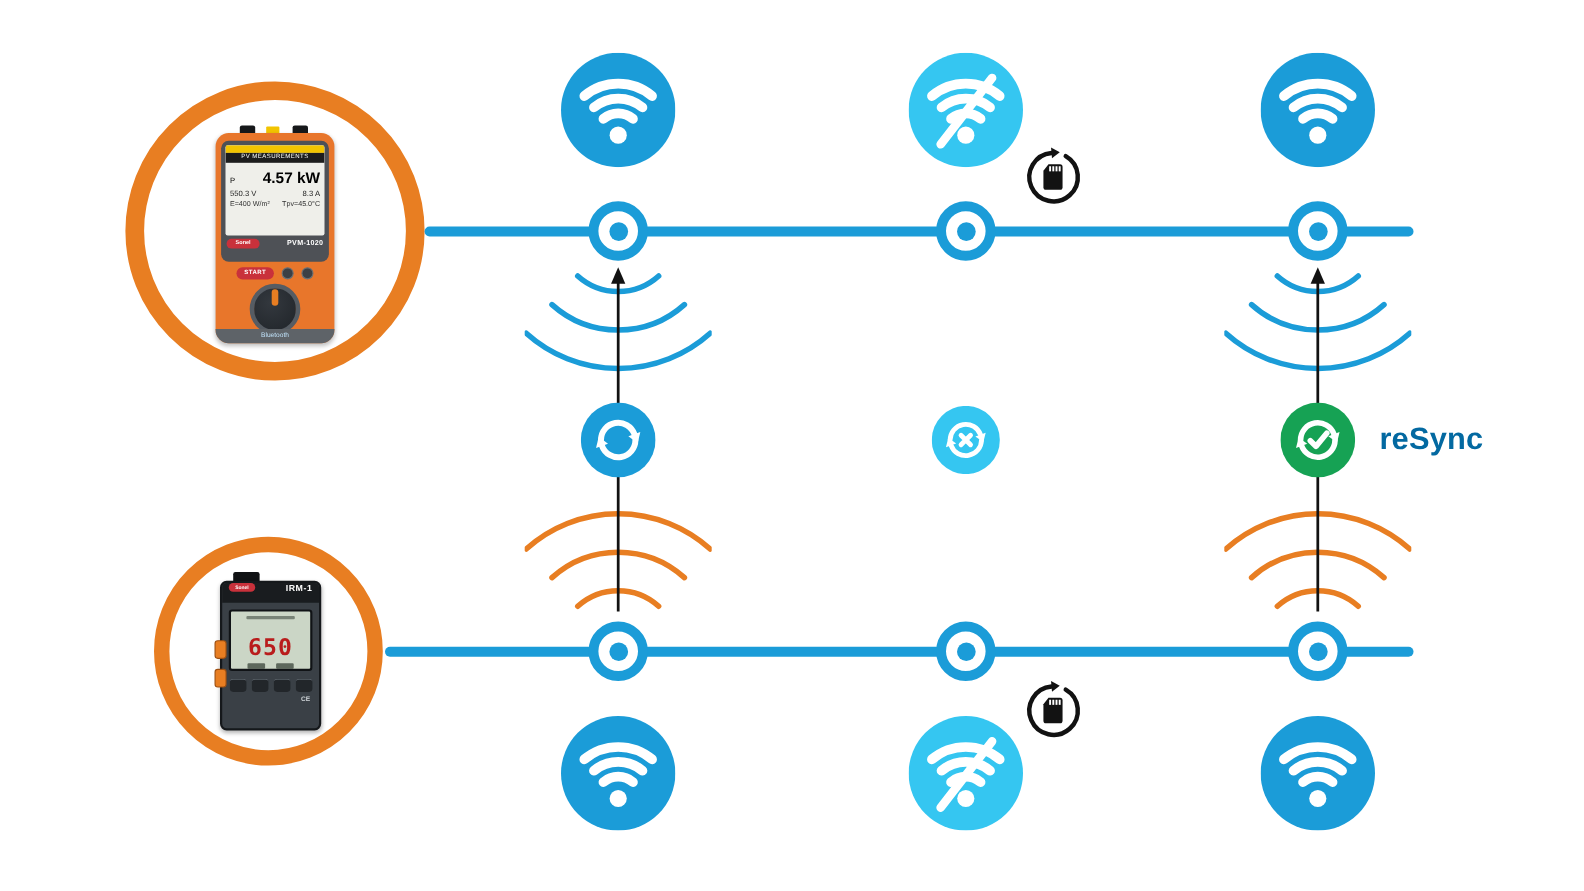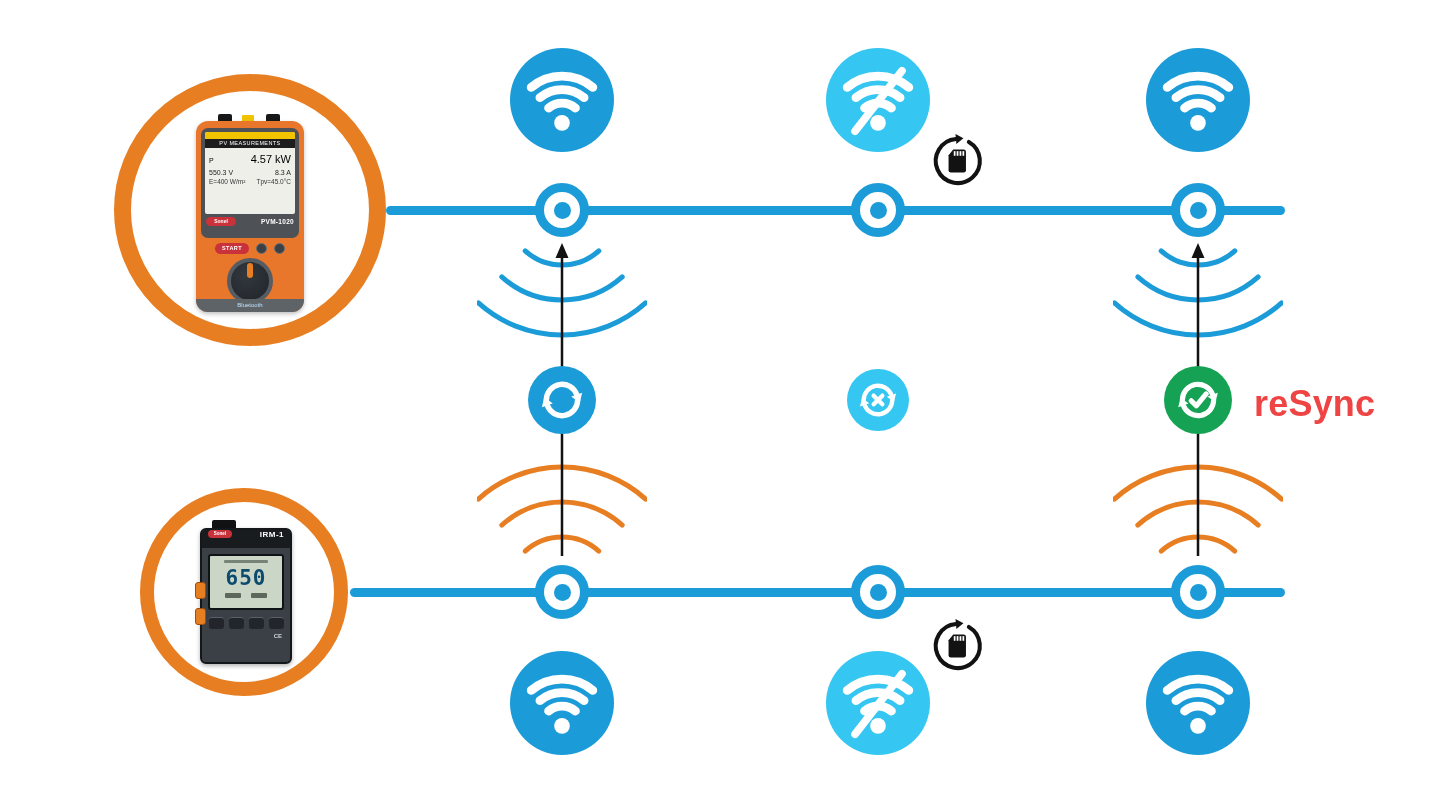--- a/index.html
+++ b/index.html
@@ -14,35 +14,35 @@
           font-family:"Liberation Sans", sans-serif;}
   .abs{position:absolute;}
   svg.abs{overflow:visible;}
 
   .timeline{height:9px;background:var(--blue);border-radius:5px;}
   .node{width:54px;height:54px;box-sizing:border-box;border:9px solid var(--blue);
         border-radius:50%;background:#fff;display:flex;align-items:center;justify-content:center;}
   .node-dot{width:17px;height:17px;border-radius:50%;background:var(--blue);}
   .ring{box-sizing:border-box;border-style:solid;border-color:var(--orange);border-radius:50%;background:#fff;}
 
-  .resync{font-size:36px;font-weight:600;color:#ef4444;letter-spacing:.2px;}
+  .resync{font-size:28px;font-weight:600;color:#0369a1;letter-spacing:.2px;}
 
   
   .device-pvm{width:108px;height:198px;}
   .pvm-port{position:absolute;top:0;height:9px;background:#16181a;border-radius:2px;}
   .pvm-tag{position:absolute;top:1px;left:46px;width:12px;height:7px;background:#F2C400;border-radius:1px;}
   .pvm-body{position:absolute;top:7px;left:0;right:0;bottom:0;background:#E8762B;border-radius:12px;
             box-shadow:0 2px 4px rgba(0,0,0,.25);}
   .pvm-face{position:absolute;top:7px;left:5px;right:5px;height:110px;background:#4E5156;border-radius:7px;padding:4px;box-sizing:border-box;}
   .pvm-screen{background:#EFEFEA;border-radius:2px;height:82px;overflow:hidden;}
   .scr-warn{height:7px;background:#F2C400;}
   .scr-head{height:9px;background:#1d1d1d;color:#fff;font-size:5.5px;line-height:9px;text-align:center;letter-spacing:.4px;}
   .scr-main{display:flex;justify-content:space-between;align-items:baseline;padding:5px 4px 2px 4px;color:#000;}
   .scr-main span{font-size:7px;}
-  .scr-main b{font-size:11px;font-weight:400;}
+  .scr-main b{font-size:14px;font-weight:700;}
   .scr-row{display:flex;justify-content:space-between;padding:2px 4px 0 4px;font-size:7px;color:#222;}
   .scr-row2{font-size:6.5px;color:#333;}
   .pvm-brand-row{display:flex;justify-content:space-between;align-items:center;margin-top:3px;padding:0 1px;}
   .sonel-logo{display:inline-block;background:#C9313B;color:#fff;font-size:5px;line-height:9px;
               width:30px;height:9px;border-radius:5px;text-align:center;font-weight:700;}
   .pvm-model{color:#fff;font-size:6.5px;font-weight:700;letter-spacing:.3px;}
   .pvm-btns{position:absolute;top:122px;left:0;right:0;display:flex;justify-content:center;align-items:center;gap:7px;}
   .btn-start{background:#C9313B;color:#fff;font-size:5.5px;font-weight:700;line-height:11px;height:11px;
              padding:0 7px;border-radius:6px;letter-spacing:.4px;}
   .btn-dot{width:9px;height:9px;border-radius:50%;background:#3c4045;border:1px solid #6a7075;}
@@ -57,22 +57,22 @@
   .irm-sensor{position:absolute;top:0;left:12px;width:24px;height:10px;background:#101214;border-radius:2px;}
   .irm-body{position:absolute;top:8px;left:0;right:0;bottom:0;background:#3A4046;border:2px solid #15181B;
             border-radius:6px;box-sizing:border-box;box-shadow:0 2px 4px rgba(0,0,0,.3);}
   .irm-cap{height:18px;background:#191c1f;border-radius:4px 4px 0 0;display:flex;align-items:flex-start;
            justify-content:space-between;padding:0 6px;}
   .sonel-logo.small{width:24px;height:8px;line-height:8px;font-size:4.5px;border-radius:4px;}
   .irm-model{color:#fff;font-size:8px;font-weight:700;letter-spacing:.5px;}
   .irm-lcd{margin:6px 6px 0 6px;height:56px;background:#CBD6C6;border:2px solid #101316;border-radius:3px;
            box-sizing:border-box;text-align:center;}
   .lcd-topline{width:44px;height:3px;background:rgba(20,30,22,.45);margin:4px auto 0 auto;border-radius:1px;}
-  .lcd-main{font-family:"DejaVu Sans Mono", monospace;font-size:21px;font-weight:700;color:#0c4a6e;
-            line-height:24px;margin-top:3px;letter-spacing:1px;}
+  .lcd-main{font-family:"DejaVu Sans Mono", monospace;font-size:21px;font-weight:700;color:#b91c1c;
+            line-height:24px;margin-top:13px;letter-spacing:1px;}
   .lcd-sub{display:flex;justify-content:center;gap:10px;margin-top:3px;}
   .lcd-seg{width:16px;height:5px;background:rgba(20,30,22,.6);border-radius:1px;}
   .irm-btnrow{display:flex;justify-content:center;gap:5px;margin-top:7px;}
   .irm-btn{width:15px;height:11px;background:#22262A;border-radius:3px;border-top:1px solid #596067;}
   .irm-foot{display:flex;justify-content:flex-end;padding:4px 8px 0 0;}
   .ce{color:#cfd4d8;font-size:6px;font-weight:700;}
   .irm-sidebtn{position:absolute;left:-5px;width:9px;height:15px;background:var(--orange);
                border:1px solid #9c4f12;border-radius:3px;}
 </style>
 </head>

